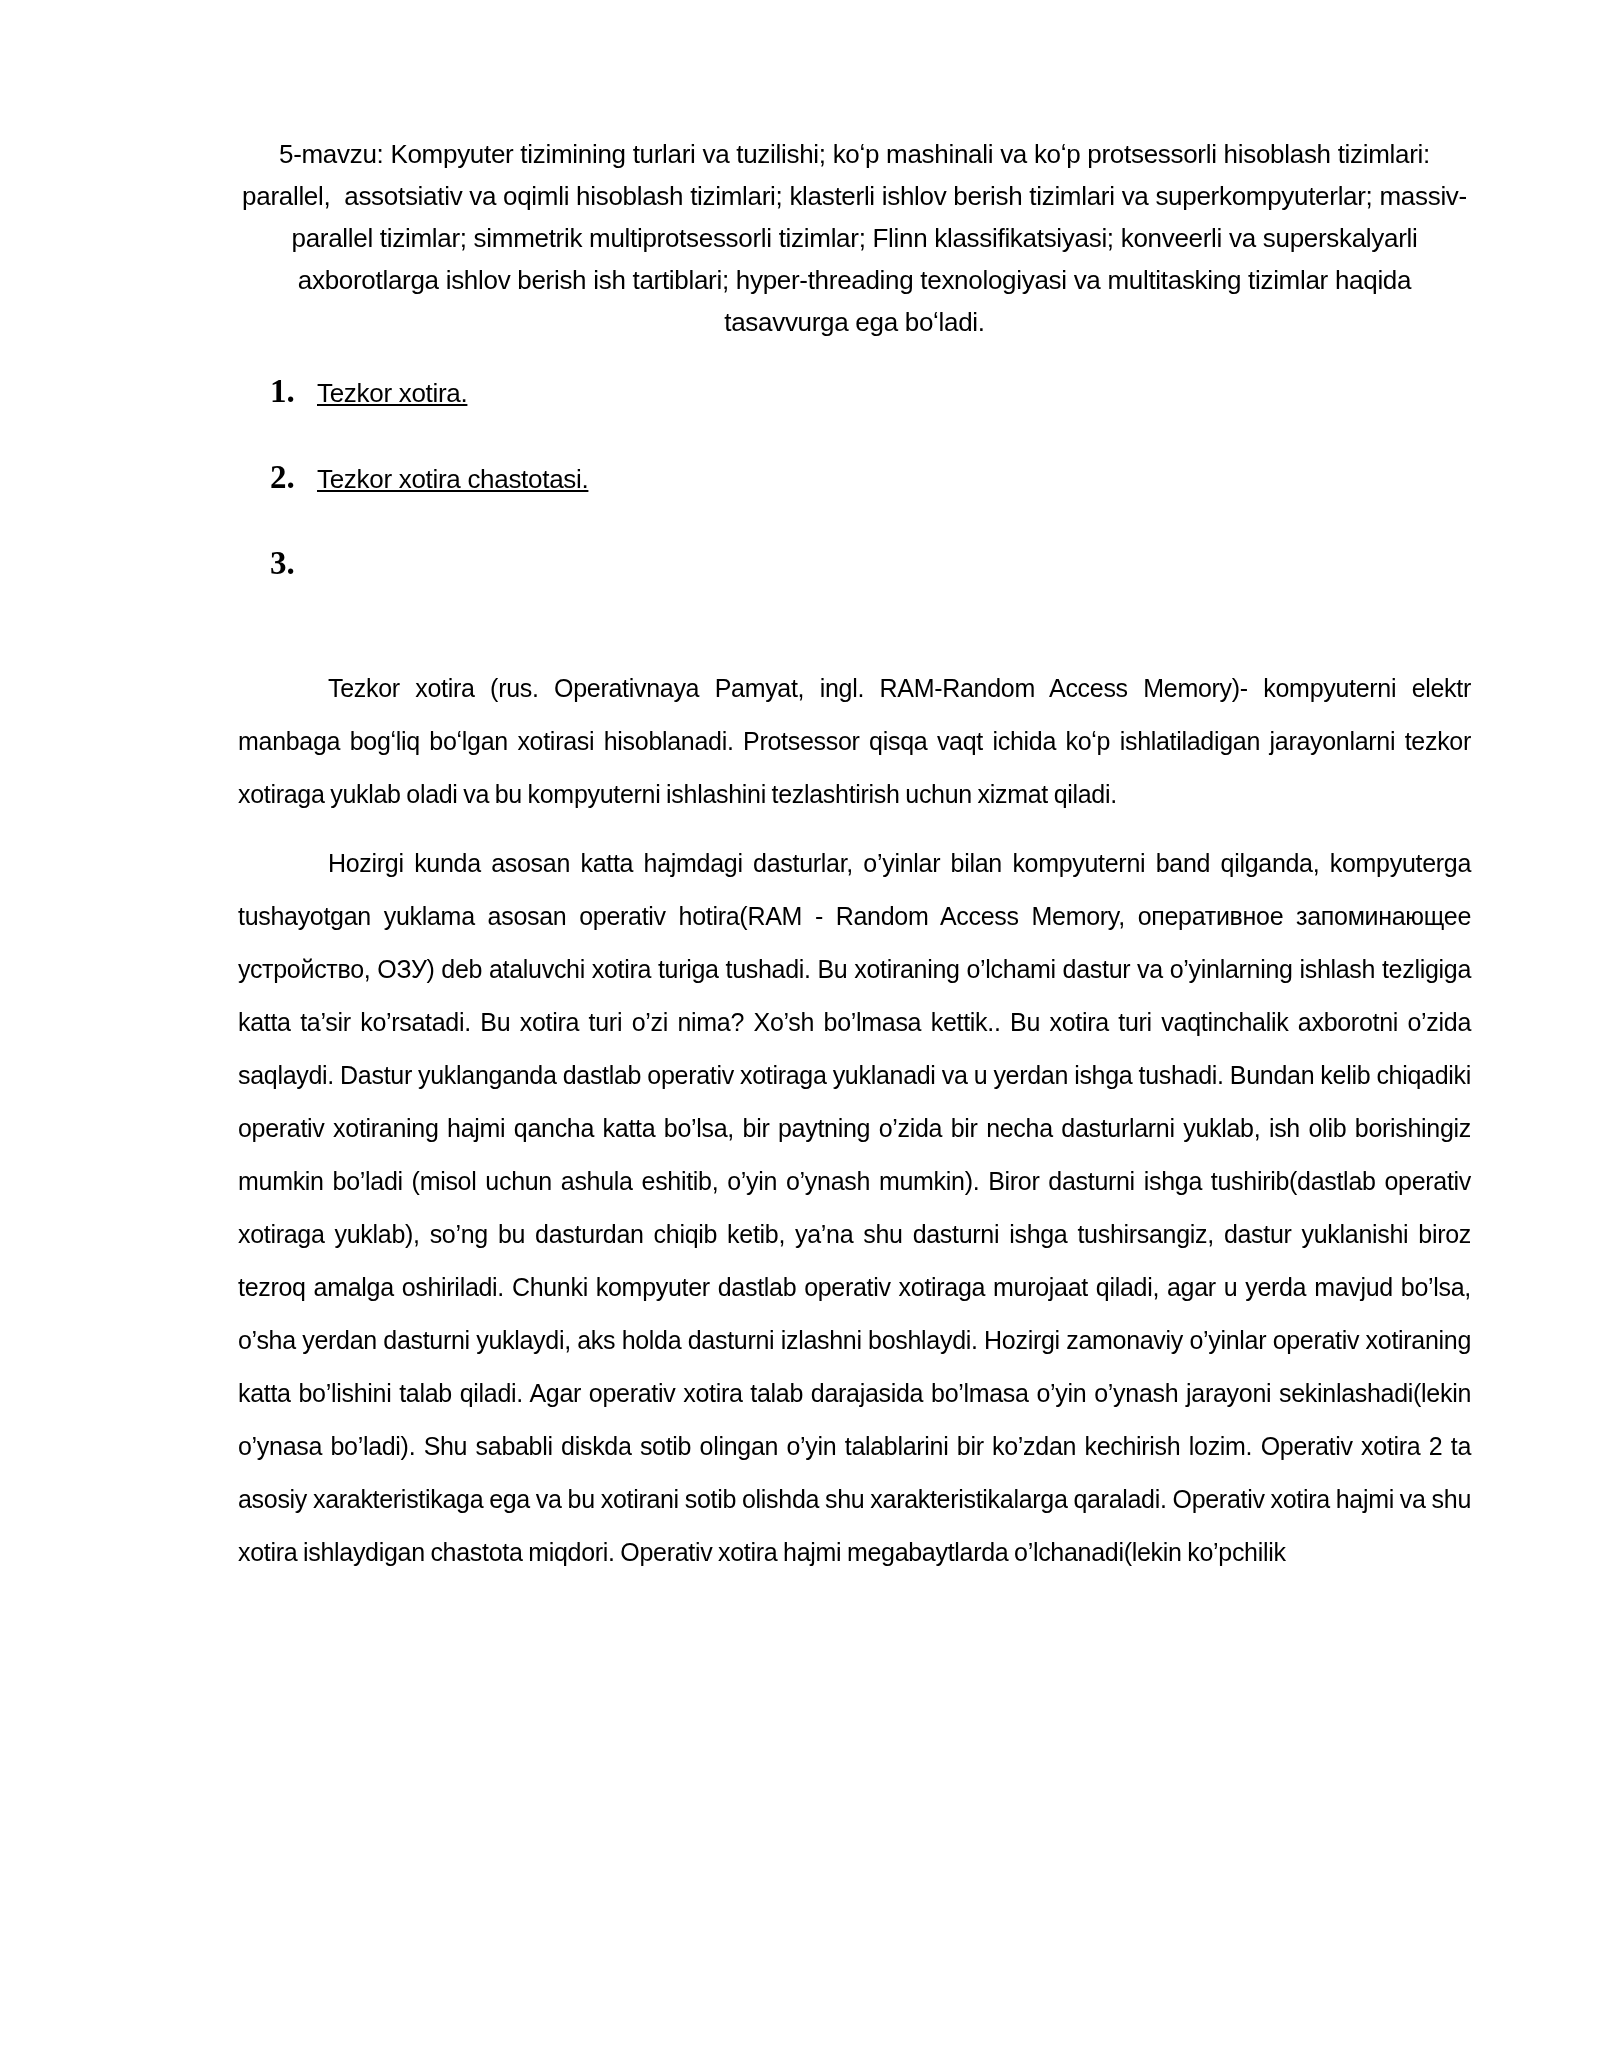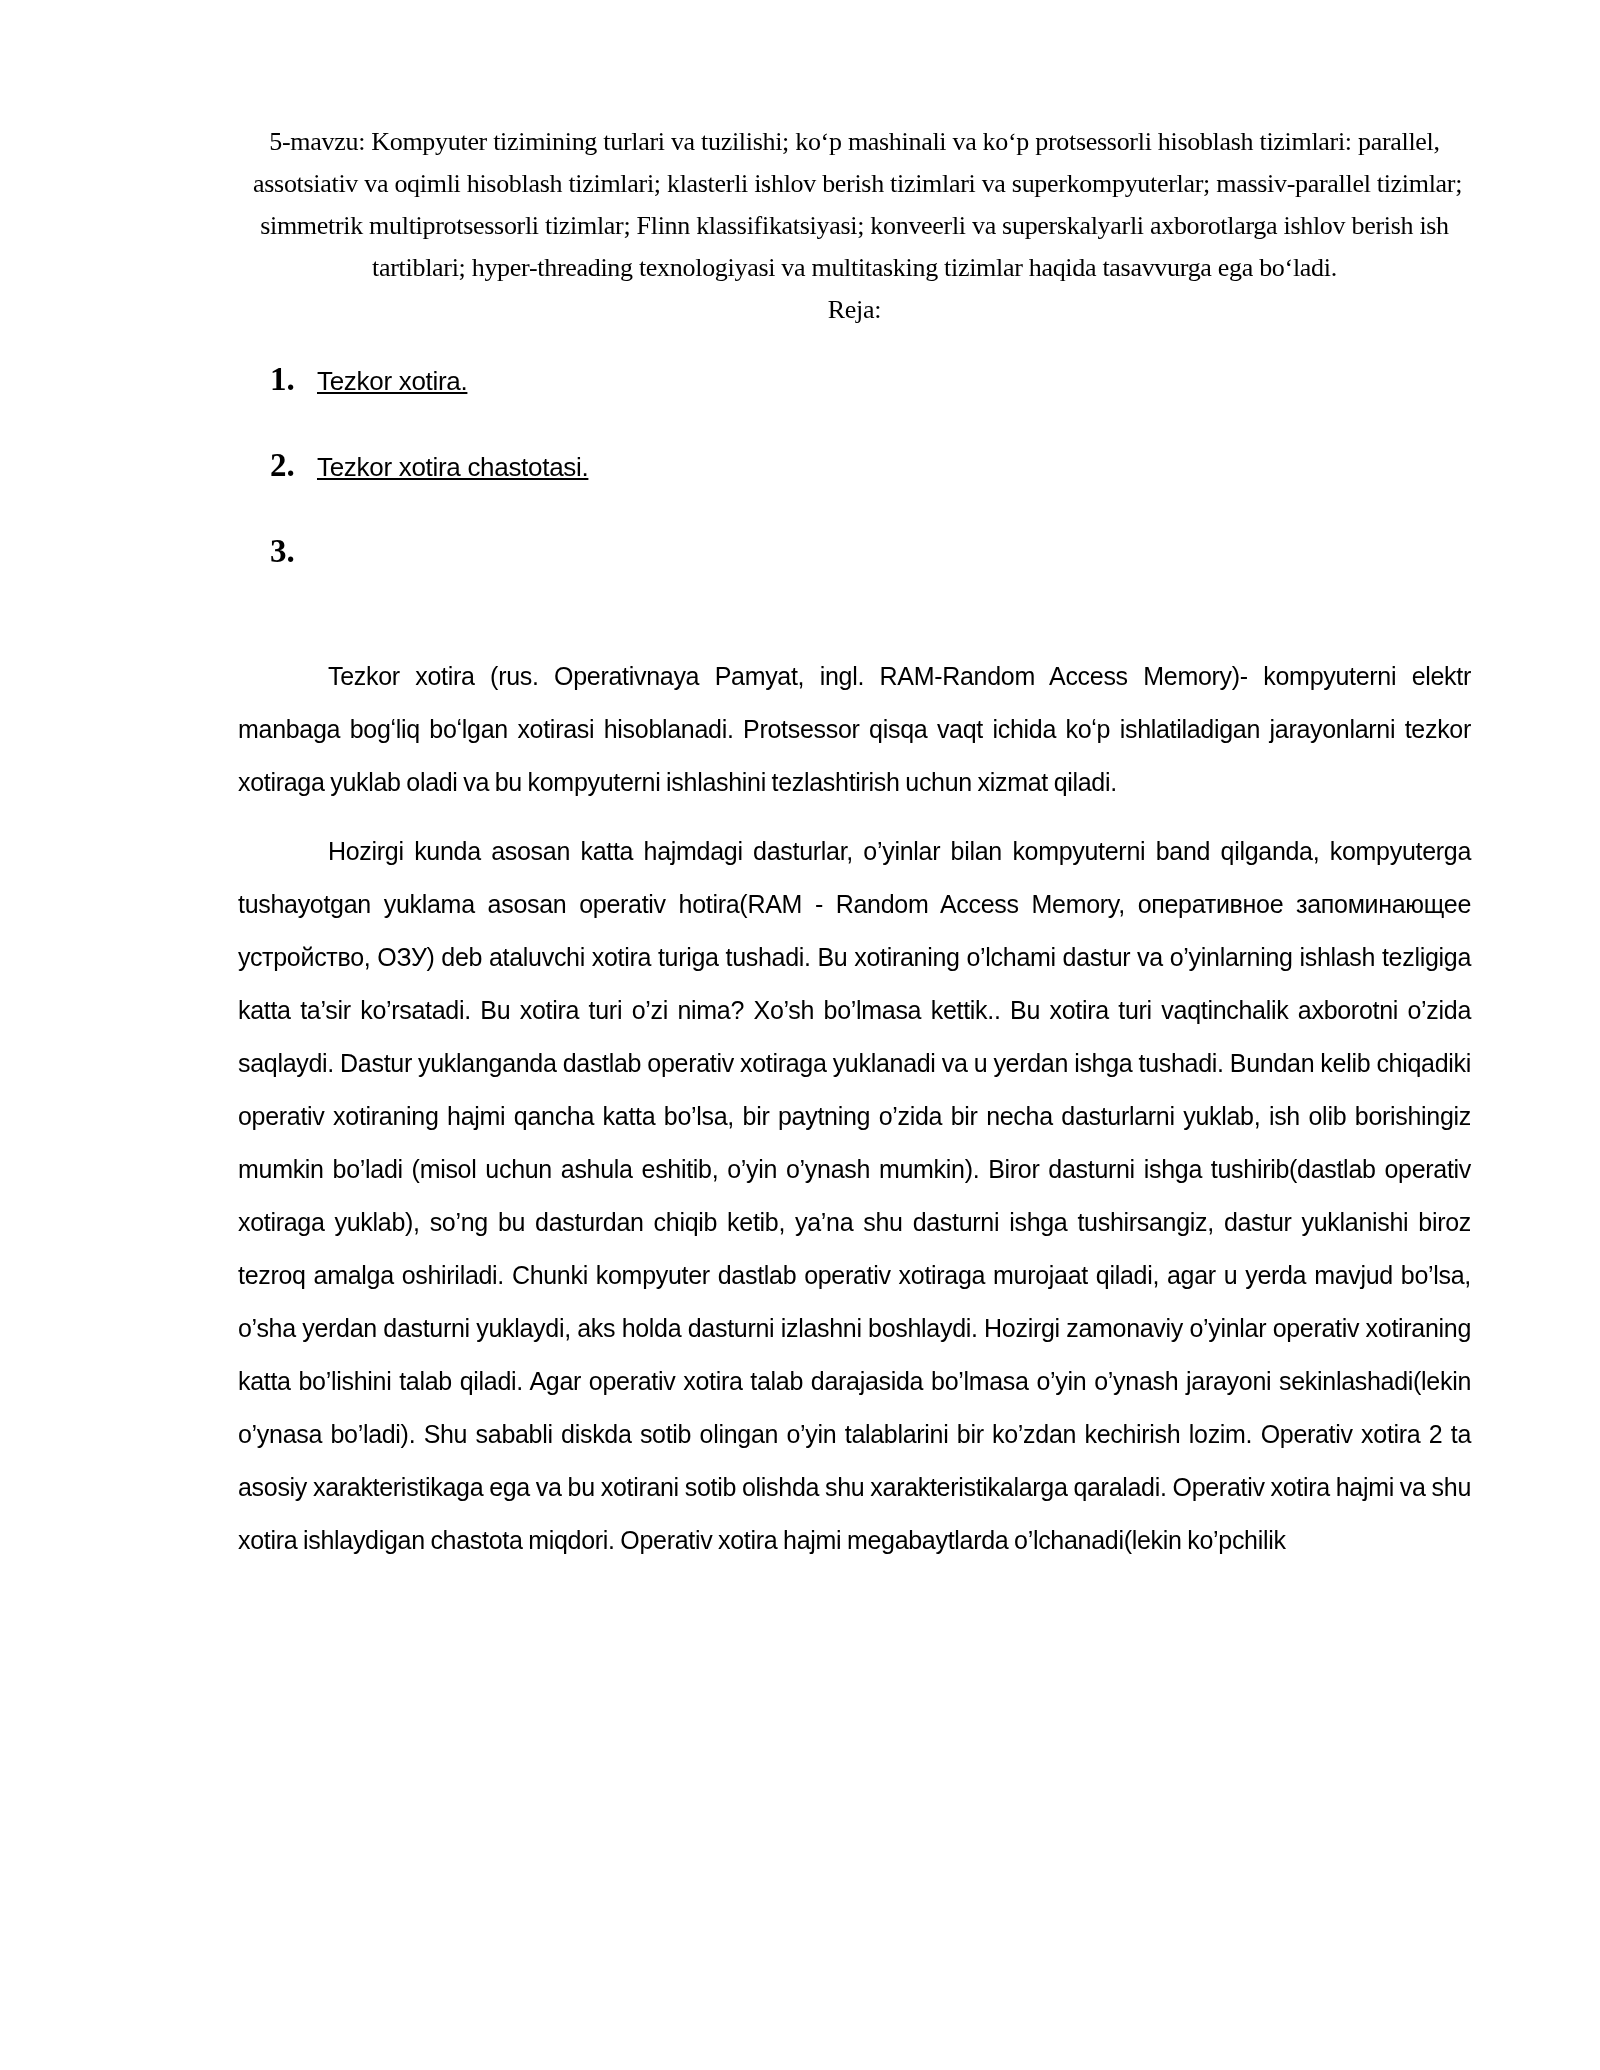--- a/index.html
+++ b/index.html
@@ -18,22 +18,21 @@
     overflow: hidden;
     font-family: "Liberation Sans", "DejaVu Sans", sans-serif;
   }
   .doc-header {
     text-align: center;
     font-size: 26px;
     line-height: 42px;
     letter-spacing: -0.3px;
   }
   .doc-header .header-par {
-    margin: 0;
-    font-family: Liberation Serif, serif;
+    margin: 12px;
   }
   .plan-list {
     margin: 30px 0 0 0;
     padding: 0;
   }
   .plan-row {
     display: flex;
     align-items: baseline;
     margin-bottom: 48px;
   }
@@ -75,21 +74,20 @@
     text-align-last: justify;
   }
 </style>
 </head>
 <body>
 
 <div class="page">
 
   <div class="doc-header">
     <p class="header-par">5-mavzu: Kompyuter tizimining turlari va tuzilishi; koʻp mashinali va koʻp protsessorli hisoblash tizimlari: parallel, &nbsp;assotsiativ va oqimli hisoblash tizimlari; klasterli ishlov berish tizimlari va superkompyuterlar; massiv-parallel tizimlar; simmetrik multiprotsessorli tizimlar; Flinn klassifikatsiyasi; konveerli va superskalyarli axborotlarga ishlov berish ish tartiblari; hyper-threading texnologiyasi va multitasking tizimlar haqida tasavvurga ega boʻladi.</p>
-    <p class="header-par">Reja:</p>
   </div>
 
   <div class="plan-list">
     <div class="plan-row">
       <span class="plan-num">1.</span>
       <span class="plan-text">Tezkor xotira.</span>
     </div>
     <div class="plan-row">
       <span class="plan-num">2.</span>
       <span class="plan-text">Tezkor xotira chastotasi.</span>

